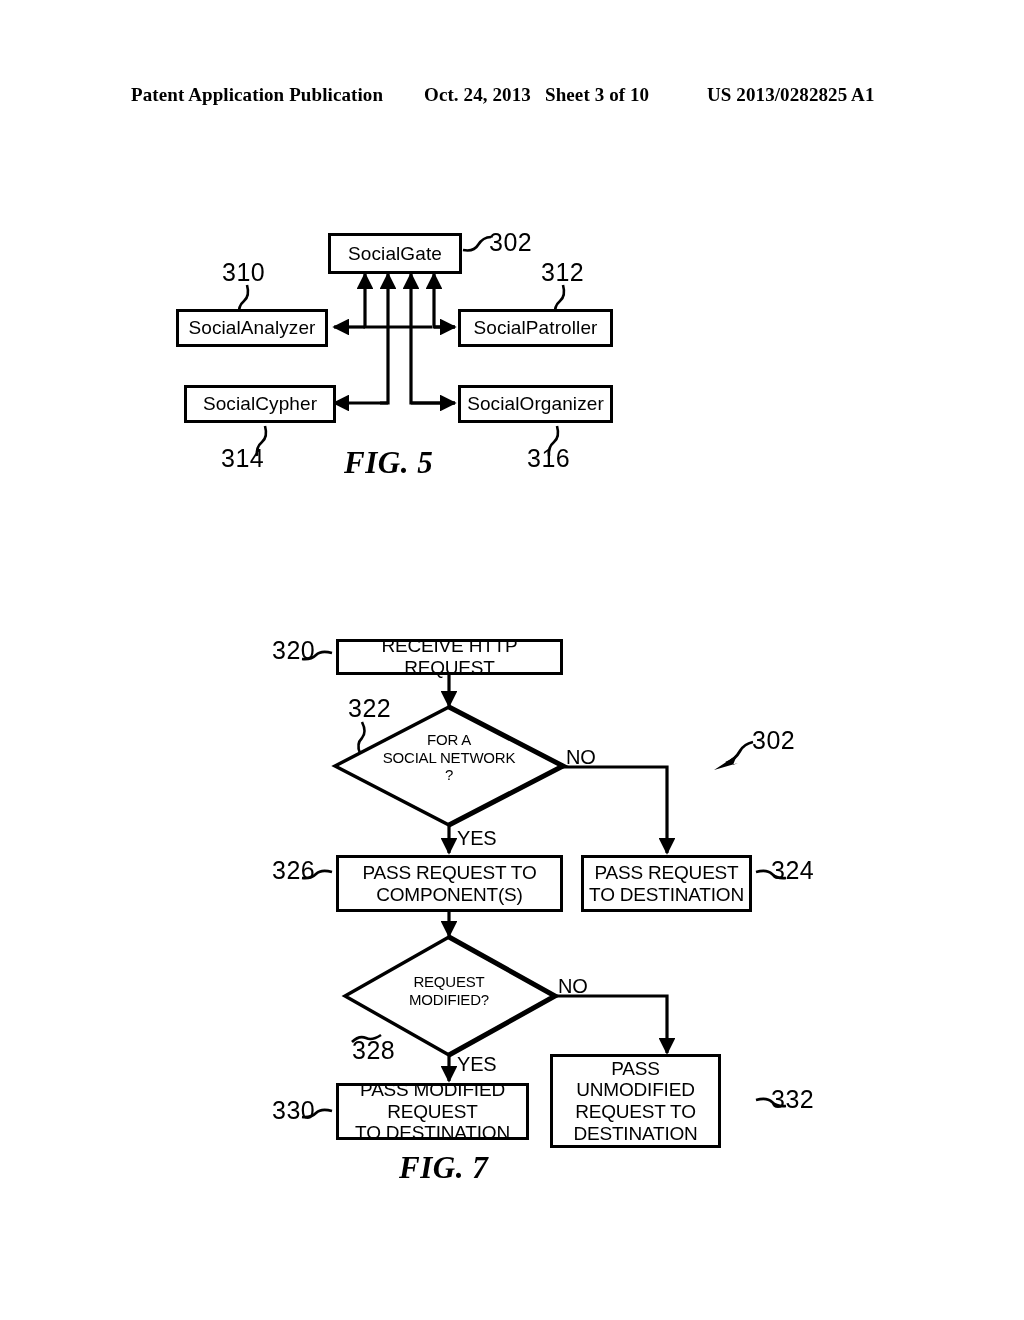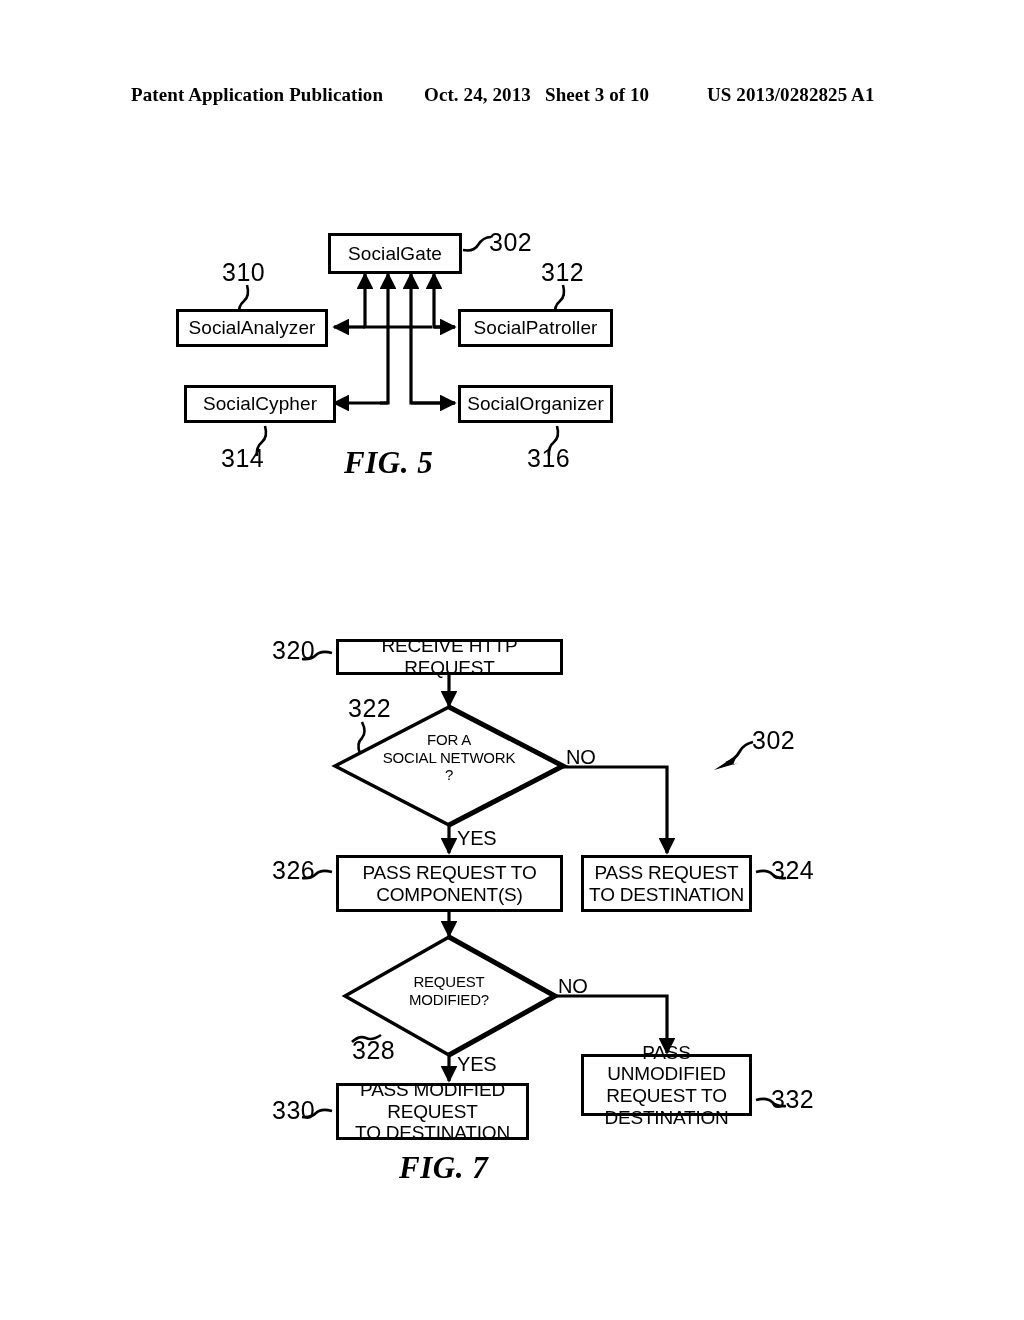--- a/index.html
+++ b/index.html
@@ -239,21 +239,21 @@
 <div class="node f6" style="left:581px; top:855px; width:171px; height:57px;">
   <span style="white-space:pre-line;">PASS REQUEST
 TO DESTINATION</span>
 </div>
 
 <div class="node f6" style="left:336px; top:1083px; width:193px; height:57px;">
   <span style="white-space:pre-line;">PASS MODIFIED REQUEST
 TO DESTINATION</span>
 </div>
 
-<div class="node f6" style="left:581px; top:1054px; width:171px; height:62px;">
+<div class="node f6" style="left:550px; top:1054px; width:171px; height:94px;">
   <span style="white-space:pre-line;">PASS UNMODIFIED
 REQUEST TO
 DESTINATION</span>
 </div>
 
 <span class="edge-label" style="left:566px; top:746px;">NO</span>
 <span class="edge-label" style="left:457px; top:827px;">YES</span>
 <span class="edge-label" style="left:558px; top:975px;">NO</span>
 <span class="edge-label" style="left:457px; top:1053px;">YES</span>
 

